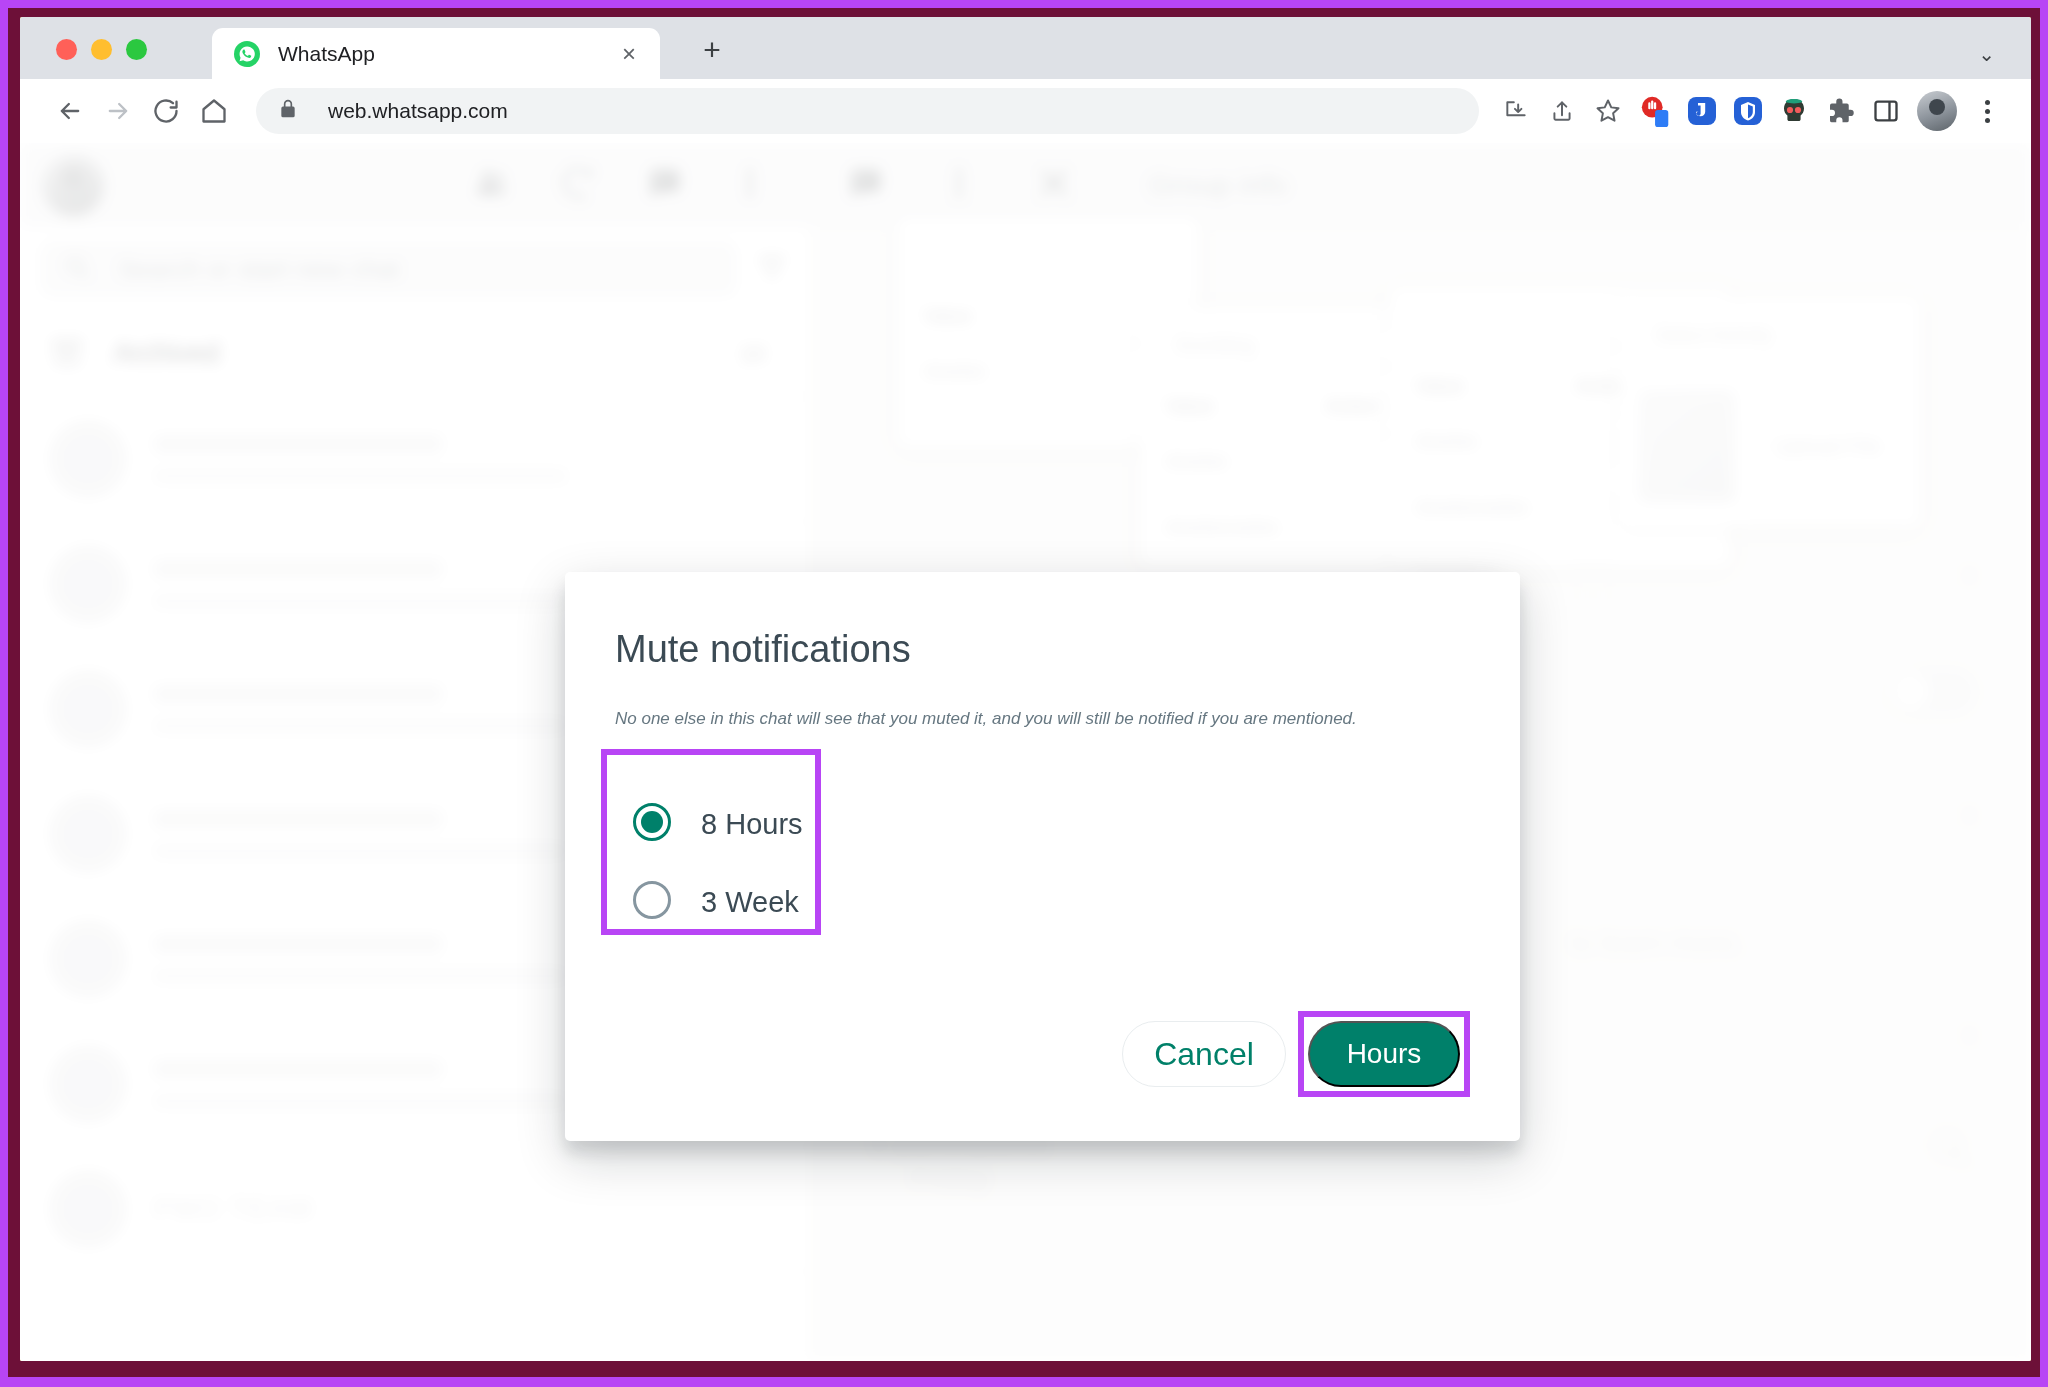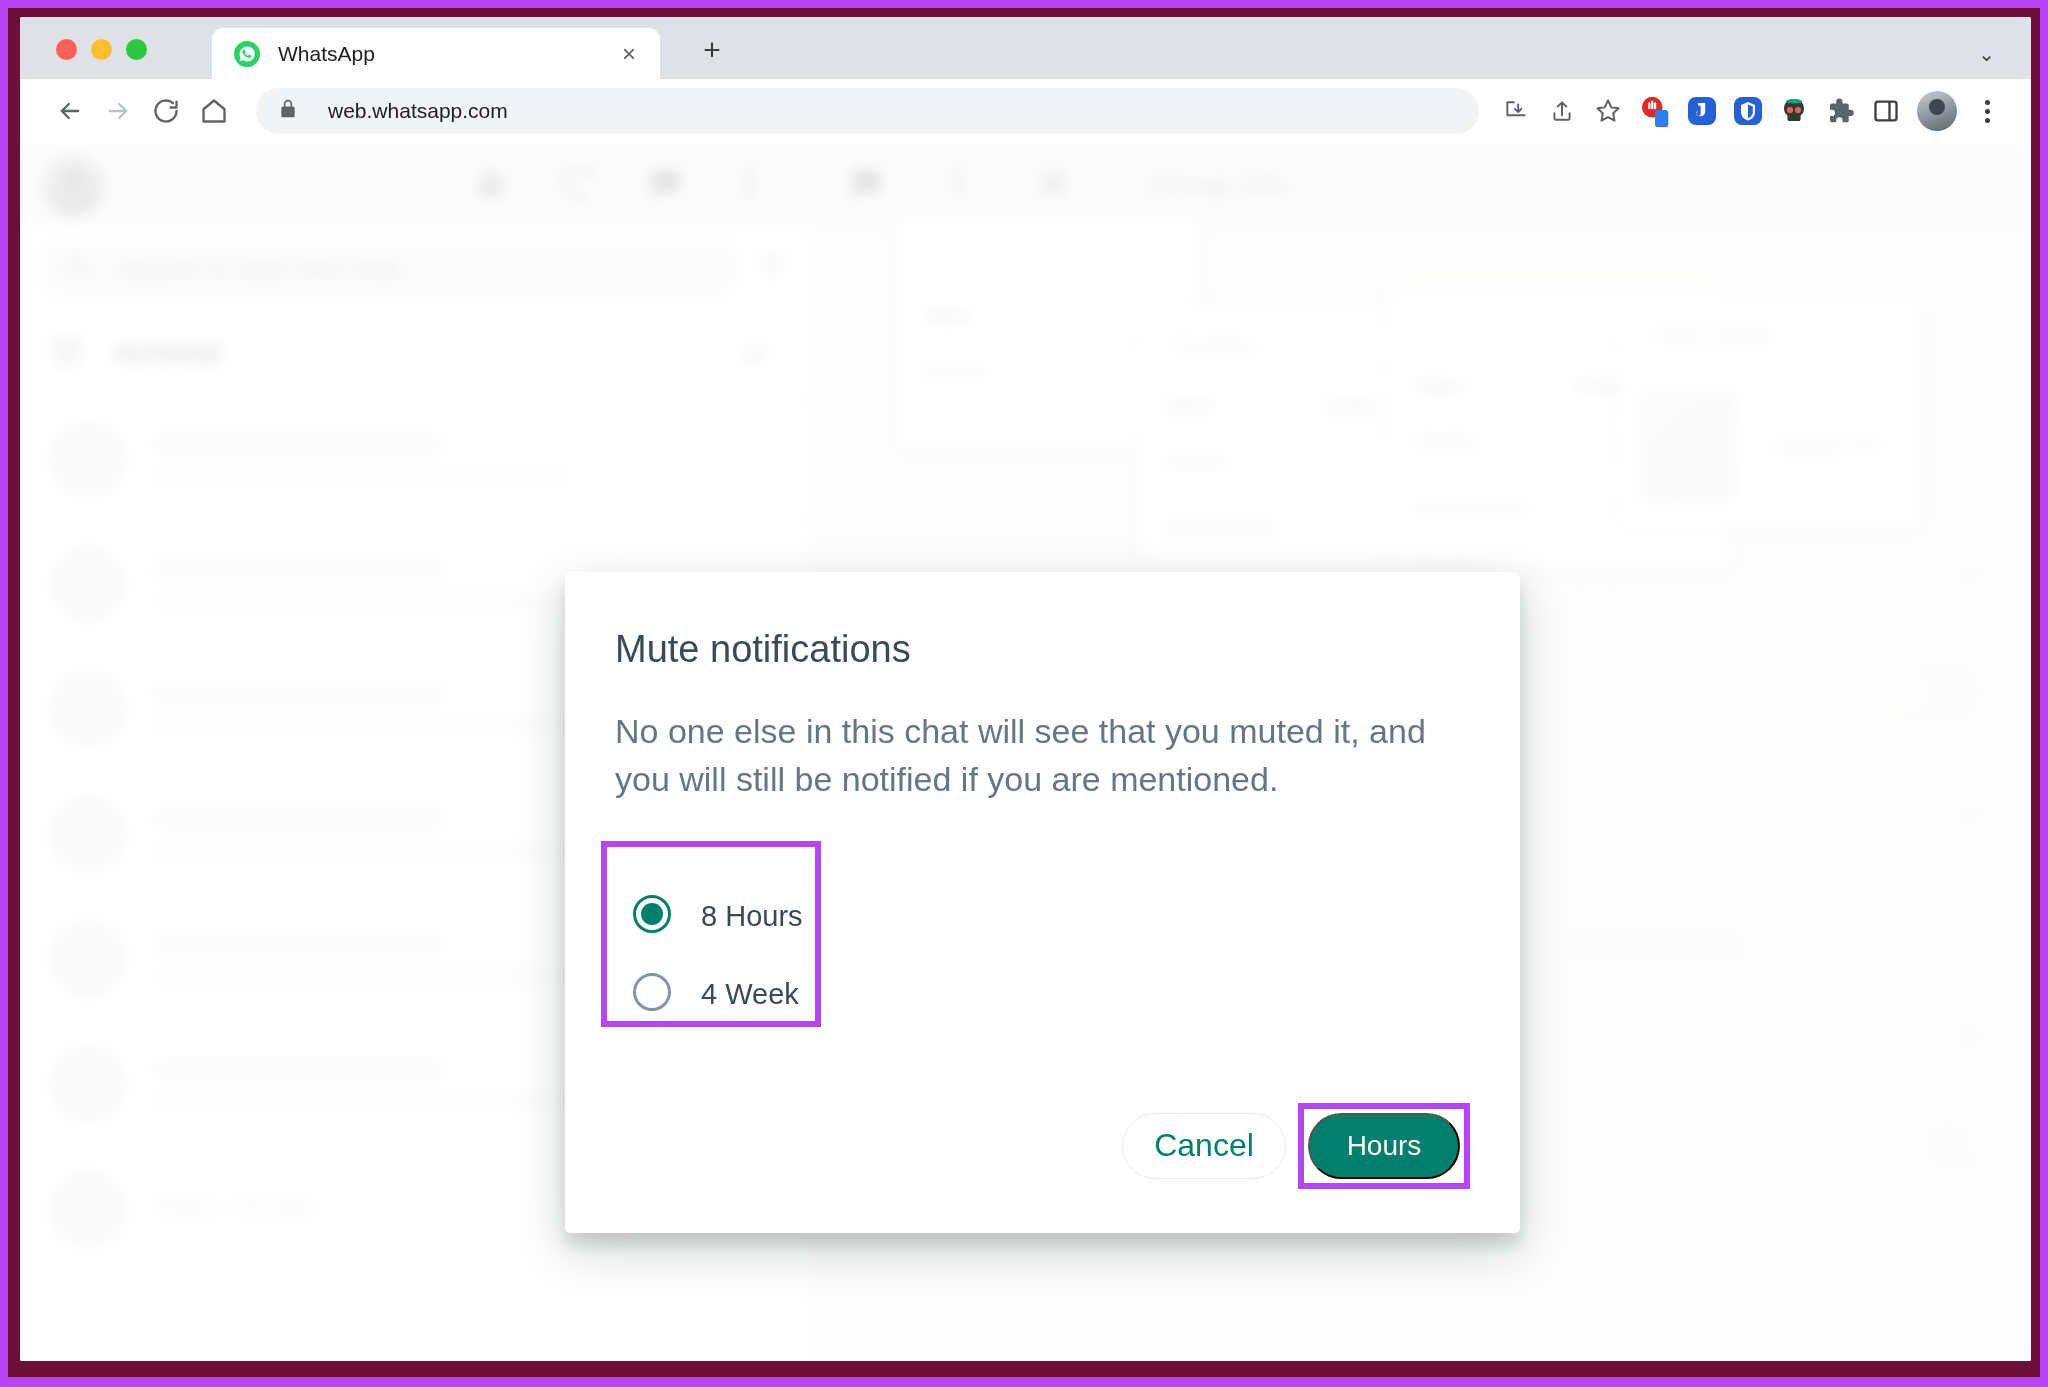--- a/index.html
+++ b/index.html
@@ -220,21 +220,21 @@
 
   
   .scrim { position: absolute; inset: 0; background: rgba(255,255,255,0.55); }
   .modal {
     position: absolute; left: 545px; top: 429px; width: 955px;
     background: #ffffff; border-radius: 5px;
     box-shadow: 0 17px 50px rgba(11,20,26,.19), 0 12px 15px rgba(11,20,26,.12);
     padding: 56px 50px 44px 50px;
   }
   .modal-title { font-size: 38px; color: #3b4a54; font-weight: 400; margin-bottom: 36px; }
-  .modal-desc { font-size: 34px; line-height: 1.42; color: #667781; margin-bottom: 37px; max-width: 855px;}
+  .modal-desc { font-size: 17px; line-height: 1.42; color: #667781; margin-bottom: 18px; max-width: 855px; font-style: italic;}
 
   .radio-highlight {
     display: inline-block; border: 6px solid #b845f5;
     padding: 8px 12px 10px 12px; margin-left: -14px;
   }
   .radio-list { display: flex; flex-direction: column; }
   .radio-item { display: flex; align-items: flex-end; gap: 30px; height: 78px; padding-left: 14px; }
   .radio {
     width: 38px; height: 38px; border-radius: 50%;
     border: 3px solid #8696a0; flex: 0 0 auto; position: relative;
@@ -621,21 +621,21 @@
       <div class="modal-desc">No one else in this chat will see that you muted it, and you will still be notified if you are mentioned.</div>
 
       <div class="radio-highlight">
         <div class="radio-list">
           <label class="radio-item">
             <span class="radio checked"></span>
             <span class="radio-label">8 Hours</span>
           </label>
           <label class="radio-item">
             <span class="radio"></span>
-            <span class="radio-label">4 Week</span>
+            <span class="radio-label">3 Week</span>
           </label>
         </div>
       </div>
 
       <div class="modal-actions">
         <button class="btn-cancel">Cancel</button>
         <span class="mute-highlight">
           <button class="btn-mute">Hours</button>
         </span>
       </div>

